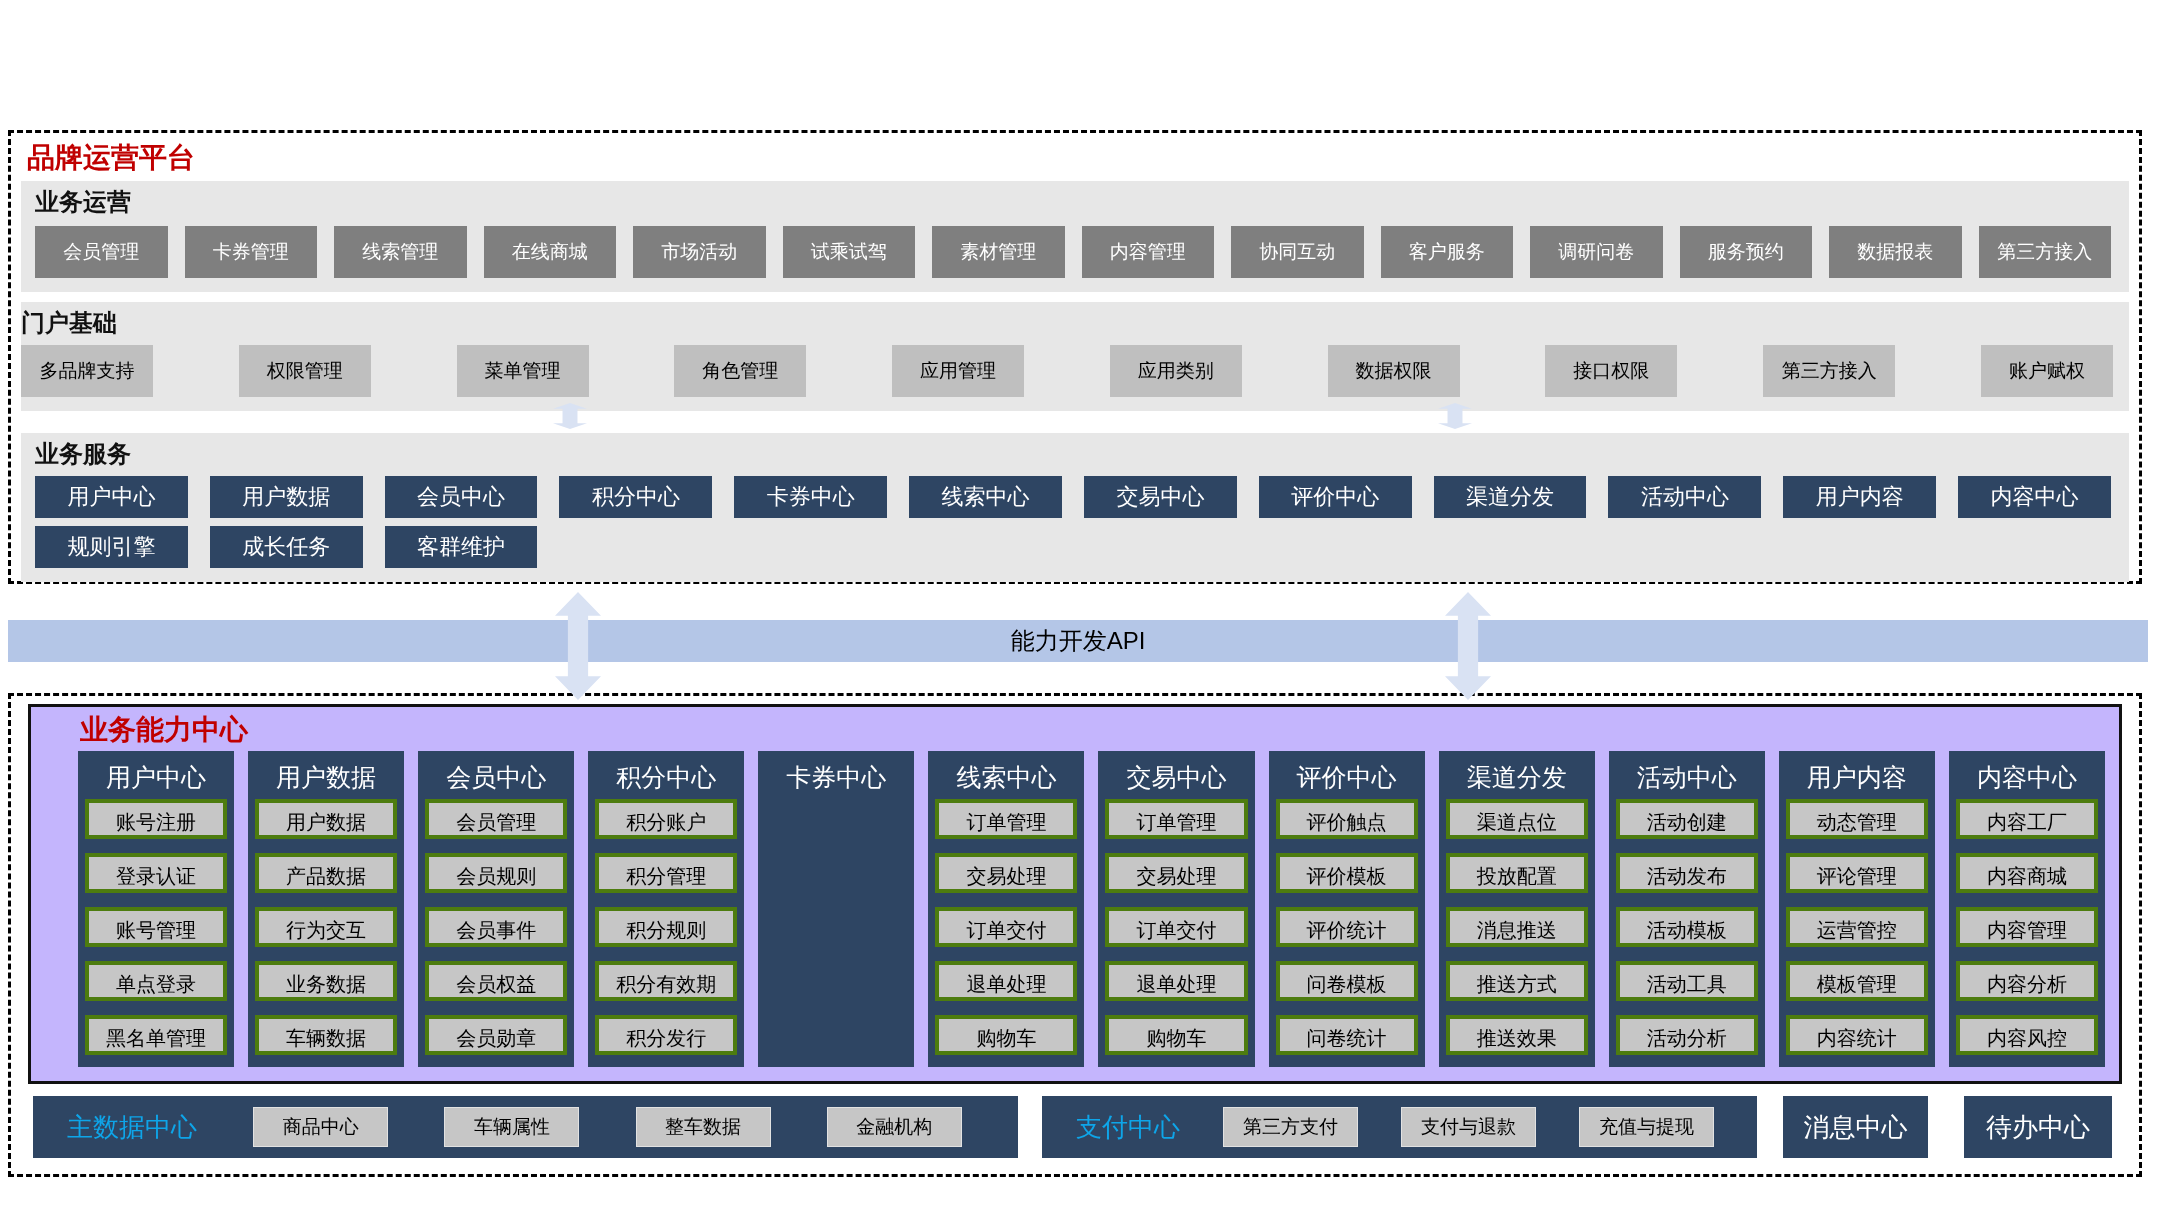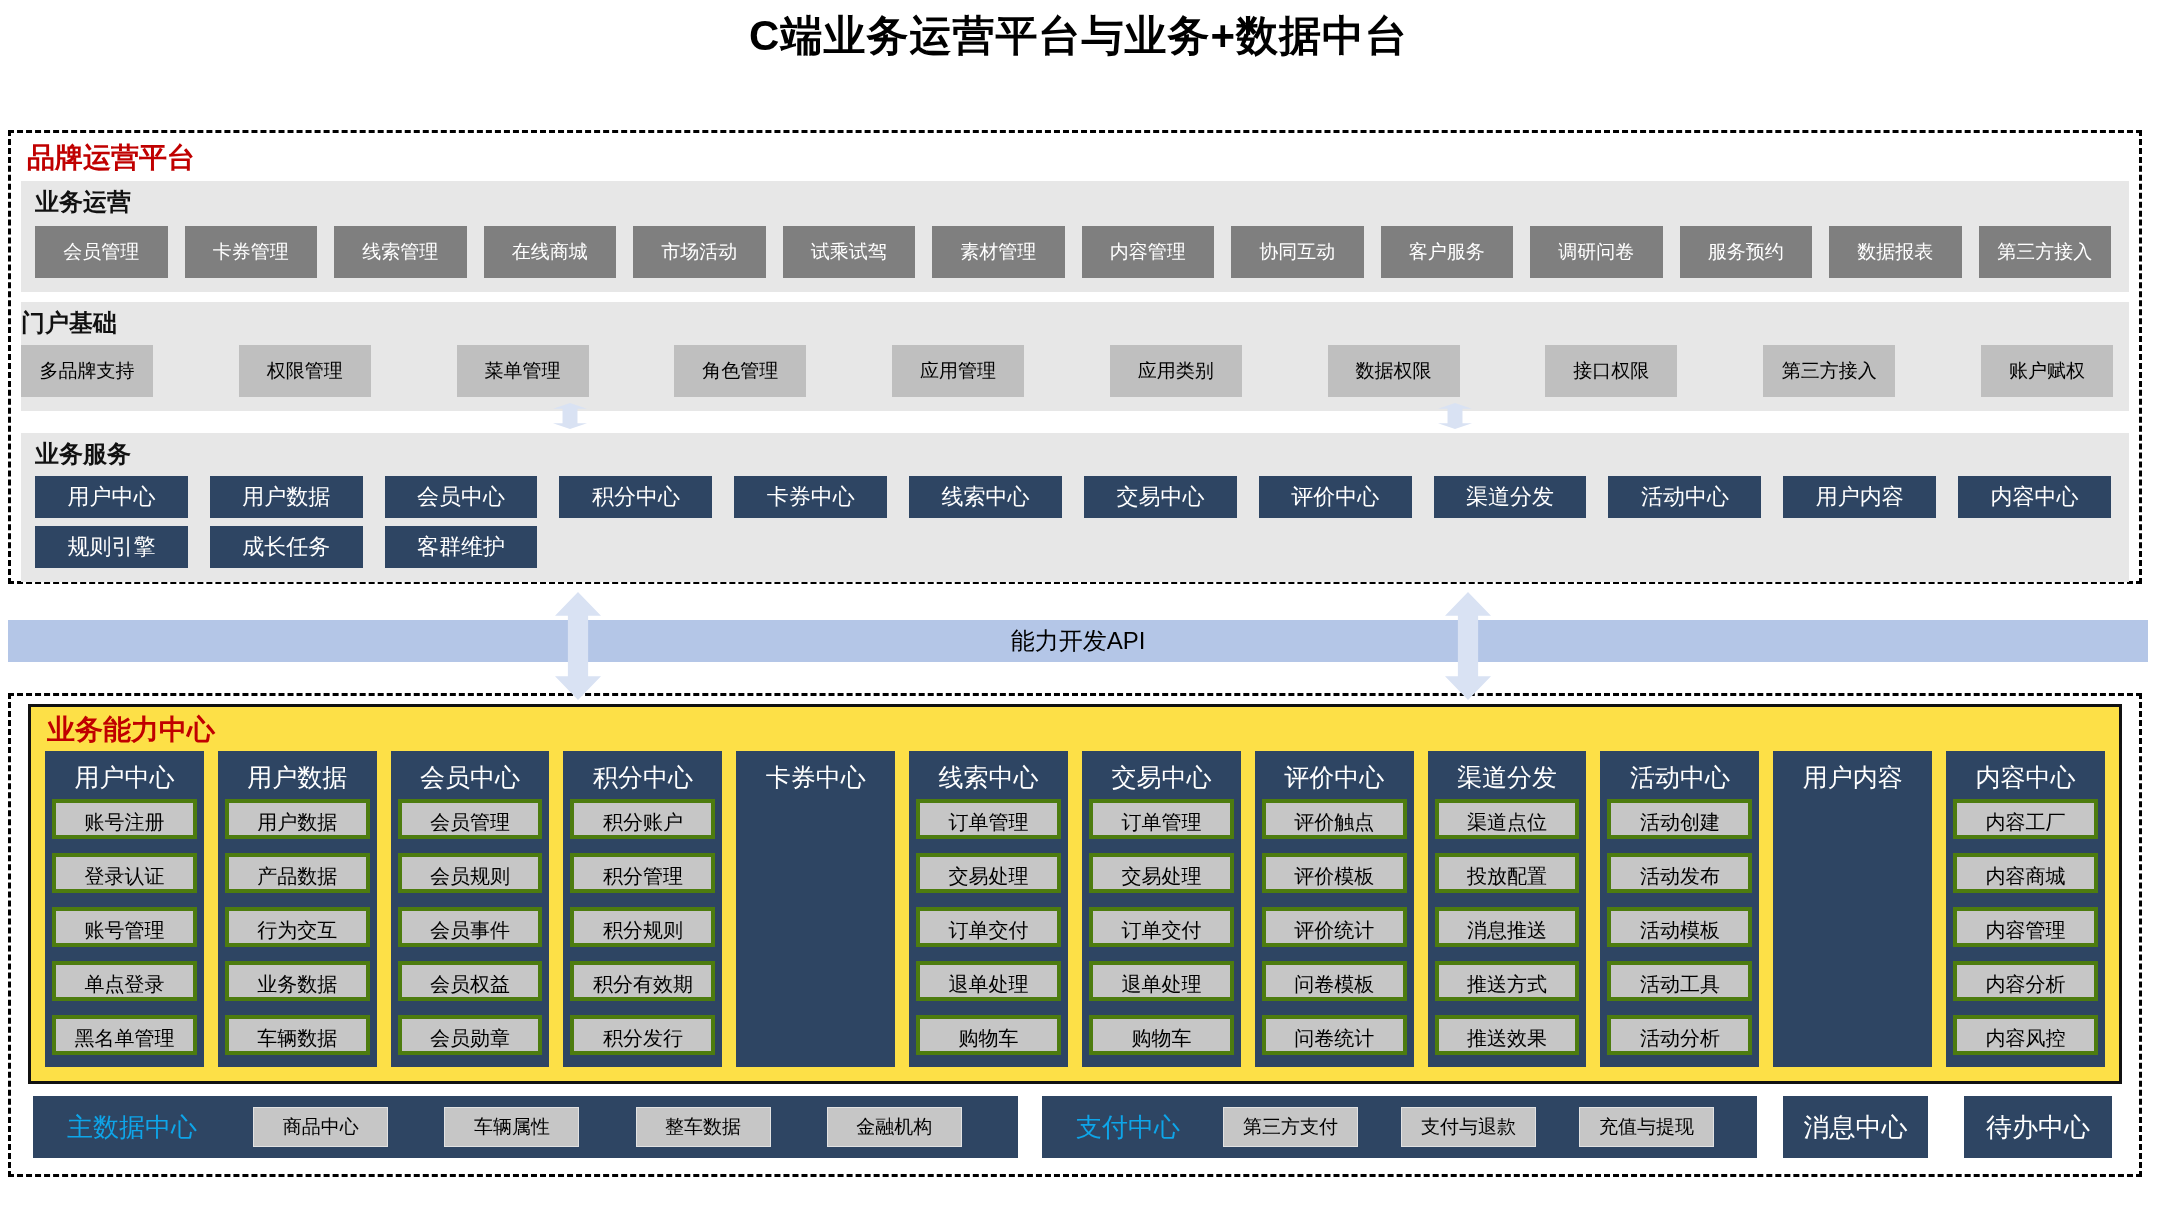--- a/index.html
+++ b/index.html
@@ -38,21 +38,21 @@
   .updown-arrow{position:absolute;background:#d9e2f3;z-index:5;
     clip-path:polygon(50% 0,100% 22%,72% 22%,72% 78%,100% 78%,50% 100%,0 78%,28% 78%,28% 22%,0 22%);}
   .arrow-small-left{left:553px;top:403px;width:34px;height:26px;}
   .arrow-small-right{left:1438px;top:403px;width:34px;height:26px;}
   .arrow-big-left{left:555px;top:592px;width:46px;height:108px;}
   .arrow-big-right{left:1445px;top:592px;width:46px;height:108px;}
 
   
   .cap-box{position:absolute;left:8px;top:693px;width:2134px;height:484px;
     border:3px dashed #000;box-sizing:border-box;background:#fff;}
-  .cap-panel{margin:8px 17px 0 17px;background:#fde047;border:3px solid #111;box-sizing:border-box;}
+  .cap-panel{margin:8px 17px 0 17px;background:#c4b5fd;border:3px solid #111;box-sizing:border-box;padding-left:33px;}
   .cap-panel .red-title{margin:6px 0 0 16px;}
   .cap-columns{display:grid;grid-template-columns:repeat(12,1fr);gap:14px;margin:4px 14px 14px 14px;}
   .cap-col{background:#2e4563;padding:4px 7px 12px 7px;}
   .cap-col-title{color:#fff;font-size:25px;text-align:center;height:44px;line-height:44px;white-space:nowrap;overflow:hidden;}
   .cap-col-items{display:flex;flex-direction:column;gap:14px;}
   .cap-item{height:40px;line-height:38px;box-sizing:border-box;background:#c6c6c6;border:4px solid #4d7c0f;
     color:#000;font-size:20px;text-align:center;white-space:nowrap;overflow:hidden;}
 
   .bottom-row{display:flex;margin:12px 0 0 22px;height:62px;align-items:stretch;}
   .bottom-bar{background:#2e4563;display:flex;align-items:center;}
@@ -64,21 +64,20 @@
     color:#000;font-size:19px;text-align:center;white-space:nowrap;}
   .bottom-block{background:#2e4563;color:#fff;font-size:26px;display:flex;align-items:center;justify-content:center;white-space:nowrap;}
   .bottom-block.msg{width:145px;margin-left:26px;}
   .bottom-block.todo{width:148px;margin-left:36px;}
 </style>
 </head>
 <body>
 
 <div class="page">
 
-  <h1 class="main-title">C端业务运营平台与业务+数据中台</h1>
 
   <section class="brand-box">
     <div class="red-title">品牌运营平台</div>
 
     <div class="band">
       <div class="band-label">业务运营</div>
       <div class="ops-row">
 
       <div class="btn dark-gray">会员管理</div>
           <div class="btn dark-gray">卡券管理</div>
@@ -260,20 +259,28 @@
             <div class="cap-item">活动创建</div>
               <div class="cap-item">活动发布</div>
               <div class="cap-item">活动模板</div>
               <div class="cap-item">活动工具</div>
               <div class="cap-item">活动分析</div>
             </div>
           </div>
 
           <div class="cap-col">
             <div class="cap-col-title">用户内容</div>
+            <div class="cap-col-items">
+
+            <div class="cap-item">动态管理</div>
+              <div class="cap-item">评论管理</div>
+              <div class="cap-item">运营管控</div>
+              <div class="cap-item">模板管理</div>
+              <div class="cap-item">内容统计</div>
+            </div>
           </div>
 
           <div class="cap-col">
             <div class="cap-col-title">内容中心</div>
             <div class="cap-col-items">
 
             <div class="cap-item">内容工厂</div>
               <div class="cap-item">内容商城</div>
               <div class="cap-item">内容管理</div>
               <div class="cap-item">内容分析</div>

